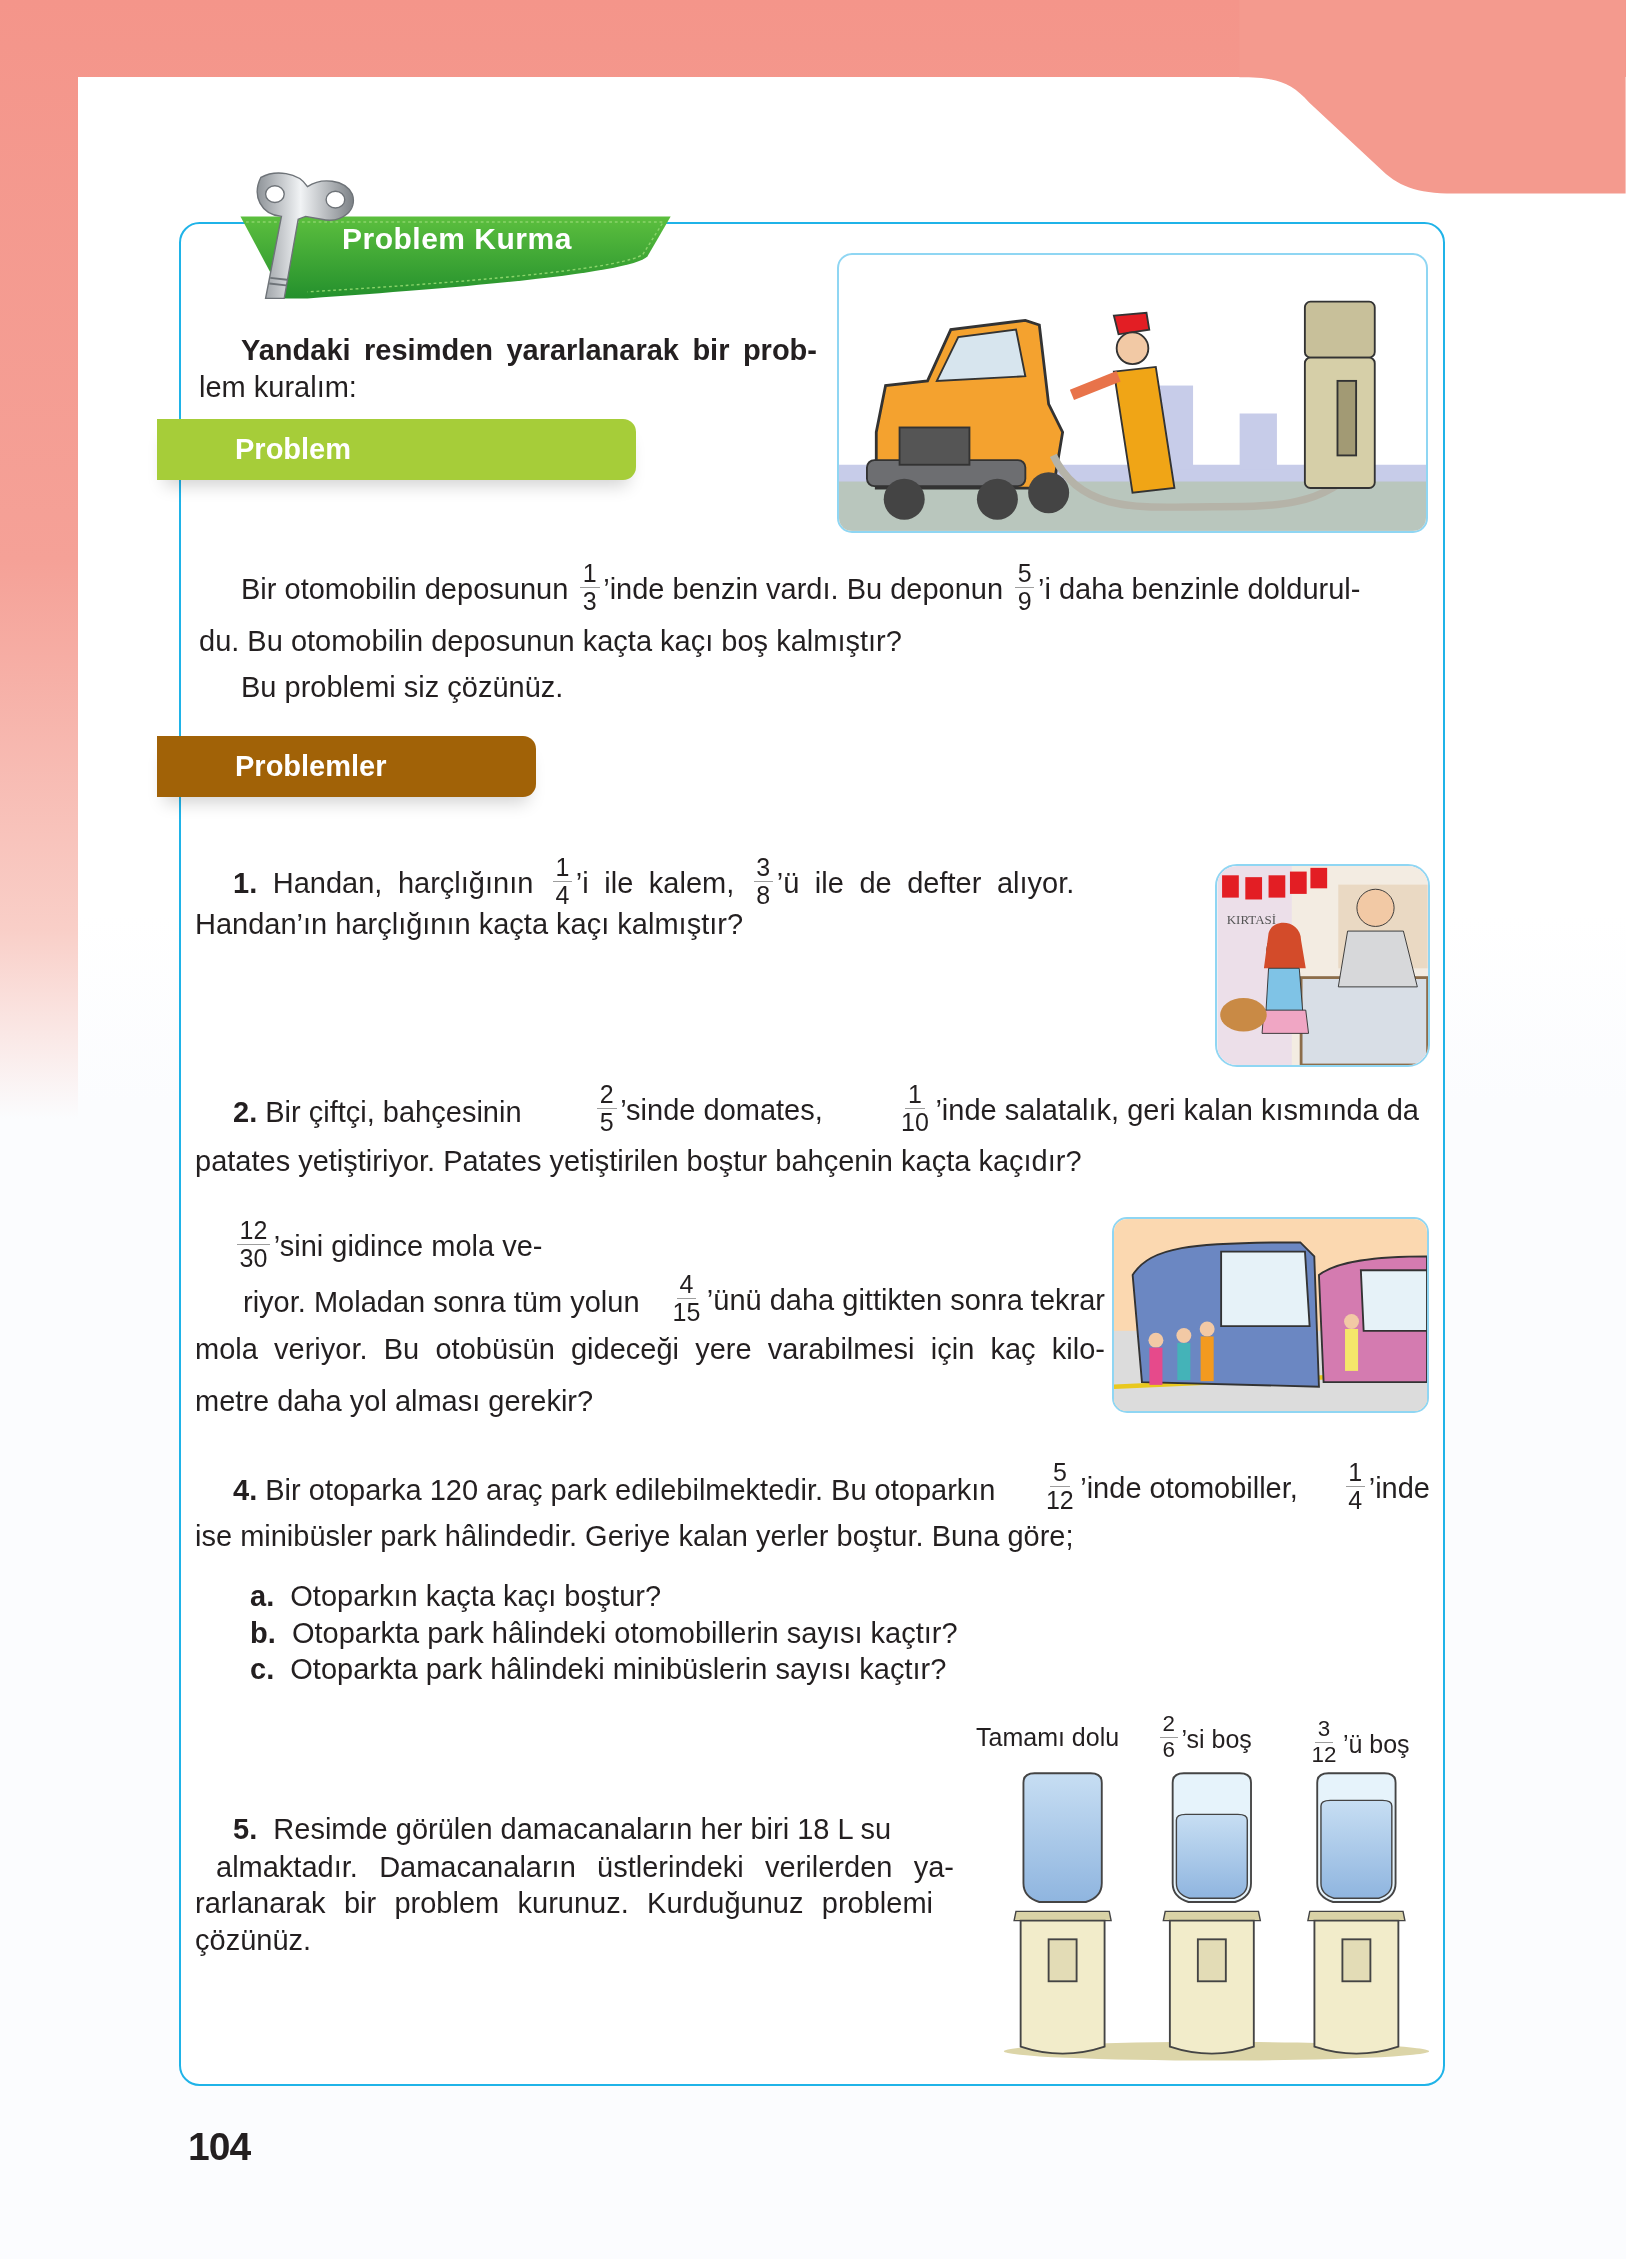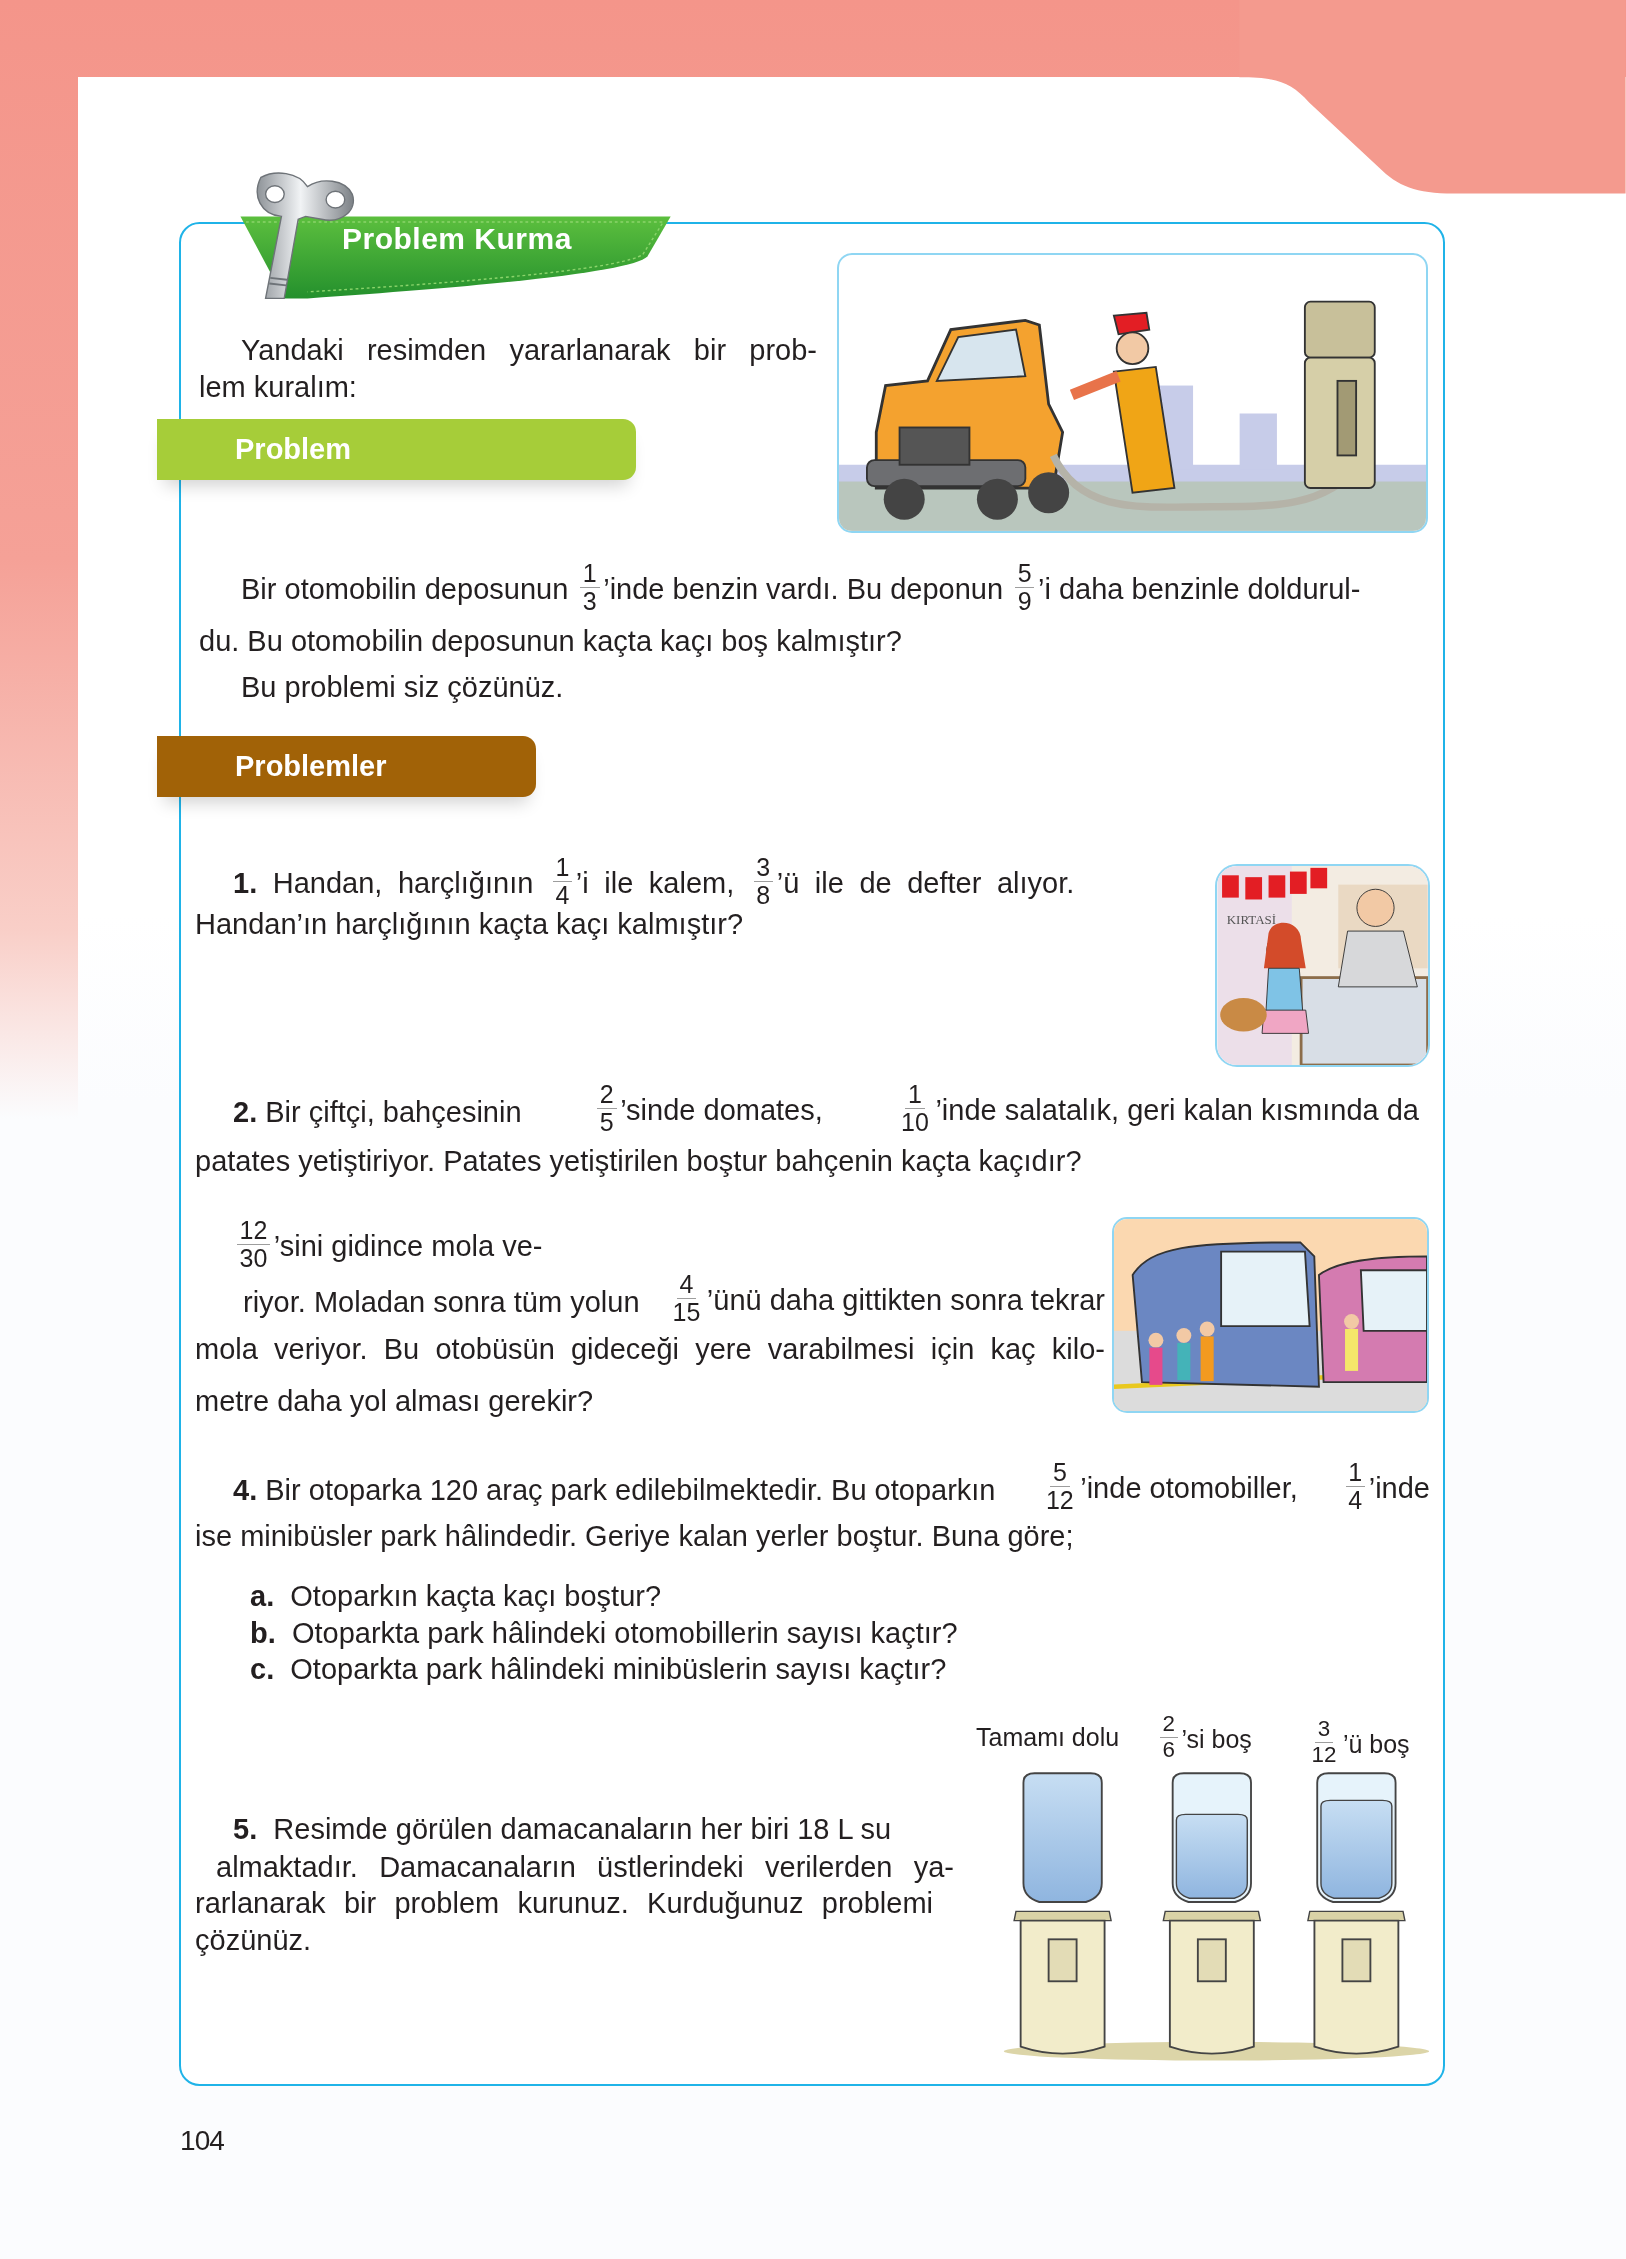--- a/index.html
+++ b/index.html
@@ -37,21 +37,21 @@
     display:inline-flex; flex-direction:column; align-items:center; vertical-align:middle;
     font-size:25px; line-height:23px; margin:0 3.7px; position:relative; top:-3.7px;
   }
   .frac .num { padding:0 2.8px 1.9px; border-bottom:1.9px solid #9d9d9d; }
   .frac .den { padding:1.9px 2.8px 0; }
   b.n { font-weight:bold; }
   .img-frame {
     position:absolute; border:2.8px solid #8fd6f3; border-radius:15px; overflow:hidden; background:#fff;
   }
   .cooler-label { position:absolute; font-size:25px; line-height:28px; white-space:nowrap; }
-  .page-number { position:absolute; left:180px; top:2125px; font-size:28px; font-weight:normal; font-family:"Liberation Sans Narrow","Liberation Sans", sans-serif; letter-spacing:-0.9px; }
+  .page-number { position:absolute; left:188px; top:2125px; font-size:39px; font-weight:bold; font-family:"Liberation Sans Narrow","Liberation Sans", sans-serif; letter-spacing:-0.9px; }
 </style>
 </head>
 <body>
 
 <div class="page"></div>
 <div class="page-white"></div>
 
 <svg class="tab-shape" viewBox="0 0 1745 260">
   <path d="M1330,83 C1370,83 1385,88 1405,110 L1480,180 C1500,200 1520,208 1560,208 L1745,208 L1745,0 L1330,0 Z" fill="#f49a8e"></path>
 </svg>
@@ -77,21 +77,21 @@
     <path d="M30,10 C45,2 70,4 80,20 C95,10 120,12 128,28 C134,44 118,60 95,55 L78,52 L70,55 L55,140 L35,140 L52,52 C30,50 20,30 30,10 Z" fill="url(#kg)" stroke="#6e7378" stroke-width="1.5"></path>
     <ellipse cx="45" cy="28" rx="10" ry="9" fill="#ffffff" stroke="#6e7378" stroke-width="1.5"></ellipse>
     <ellipse cx="110" cy="34" rx="10" ry="9" fill="#ffffff" stroke="#6e7378" stroke-width="1.5"></ellipse>
     <line x1="40" y1="118" x2="58" y2="120" stroke="#6e7378" stroke-width="2"></line>
     <line x1="39" y1="124" x2="57" y2="126" stroke="#6e7378" stroke-width="2"></line>
   </g>
 </svg>
 <div class="abs" style="left:342px; top:222px; font-size:30px; font-weight:bold; color:#fff; letter-spacing:0.5px; white-space:nowrap;">Problem Kurma</div>
 
 <div class="abs txt justify" style="left:241px; top:332px; width:576px;">
-  <span style="width:100%; text-align:justify; text-align-last:justify; display:block;">Yandaki resimden yararlanarak bir prob-</span>
+  <span style="width:100%; text-align:justify; text-align-last:justify; display:block;font-weight:bold;">Yandaki resimden yararlanarak bir prob-</span>
 </div>
 <div class="abs txt" style="left:199px; top:369px;">lem kuralım:</div>
 
 <div class="img-frame" style="left:837px; top:253px; width:587px; height:276px;">
   <svg width="587" height="276" viewBox="0 0 630 296">
     <rect x="0" y="240" width="630" height="56" fill="#b9c6bd"></rect>
     <rect x="0" y="225" width="630" height="18" fill="#c7cce9"></rect>
     <rect x="330" y="140" width="50" height="90" fill="#c7cce9"></rect>
     <rect x="430" y="170" width="40" height="60" fill="#c7cce9"></rect>
     <rect x="500" y="160" width="40" height="70" fill="#c7cce9"></rect>

